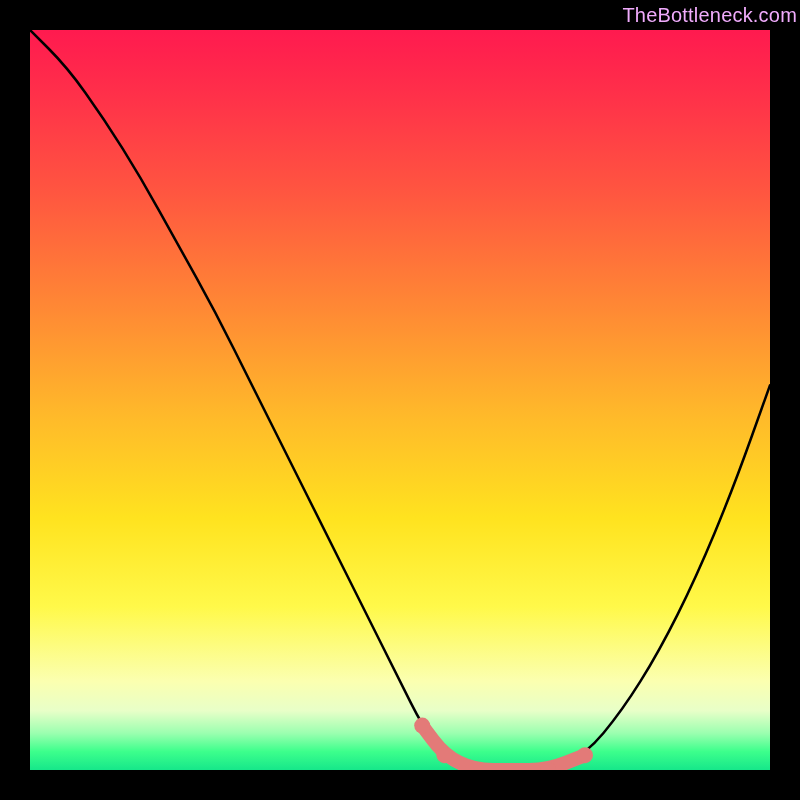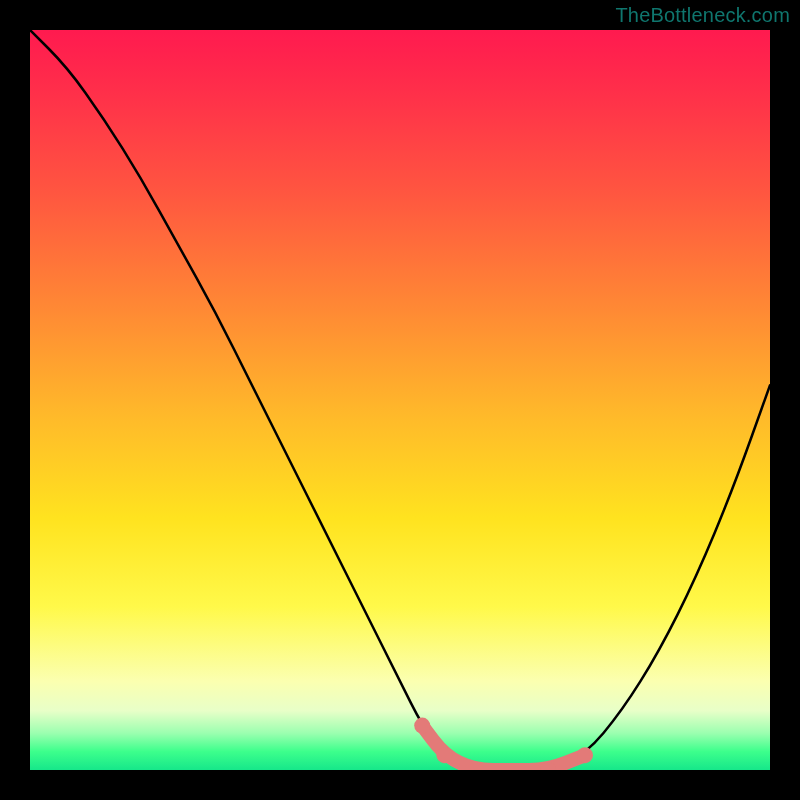--- a/index.html
+++ b/index.html
@@ -12,22 +12,22 @@
     font-family: Arial, Helvetica, sans-serif;
   }
   .outer {
     position: absolute;
     inset: 0;
     background: #000;
   }
   .watermark {
     position: absolute;
     top: 4px;
-    right: 10px;
-    color: #0f766e;
+    right: 3px;
+    color: #f0abfc;
     font-size: 20px;
     font-weight: 400;
     letter-spacing: 0.2px;
     z-index: 10;
   }
   .plot {
     position: absolute;
     left: 30px;
     top: 30px;
     width: 740px;

